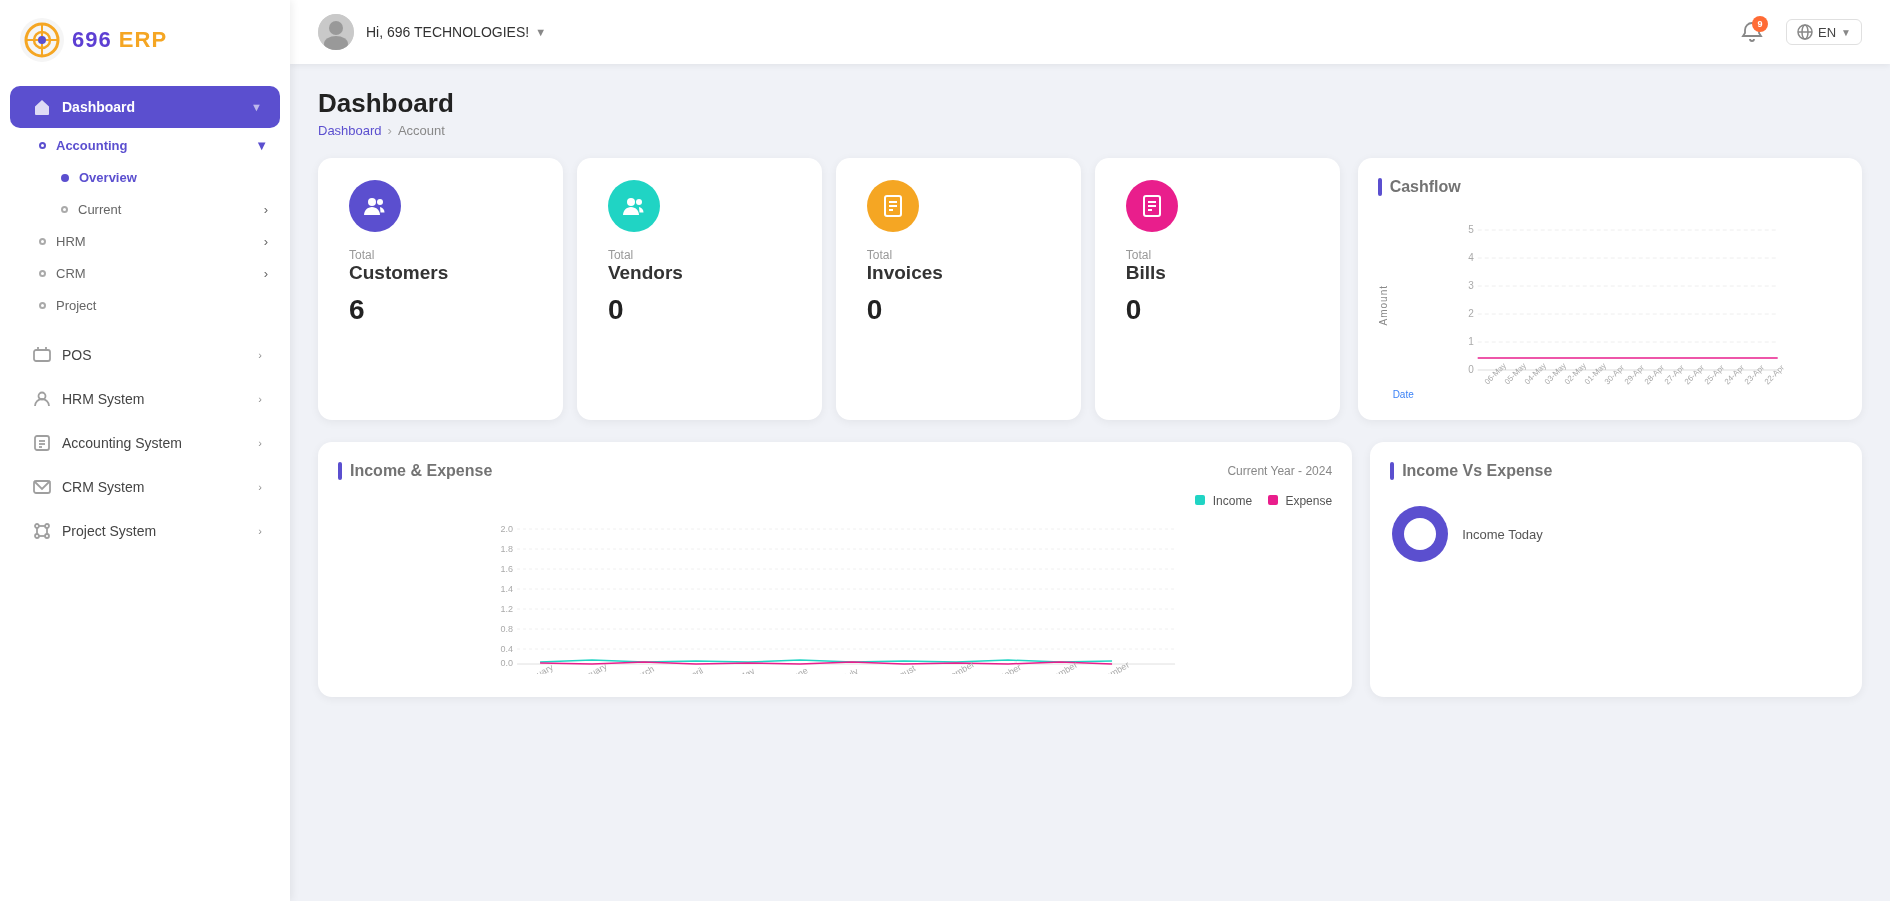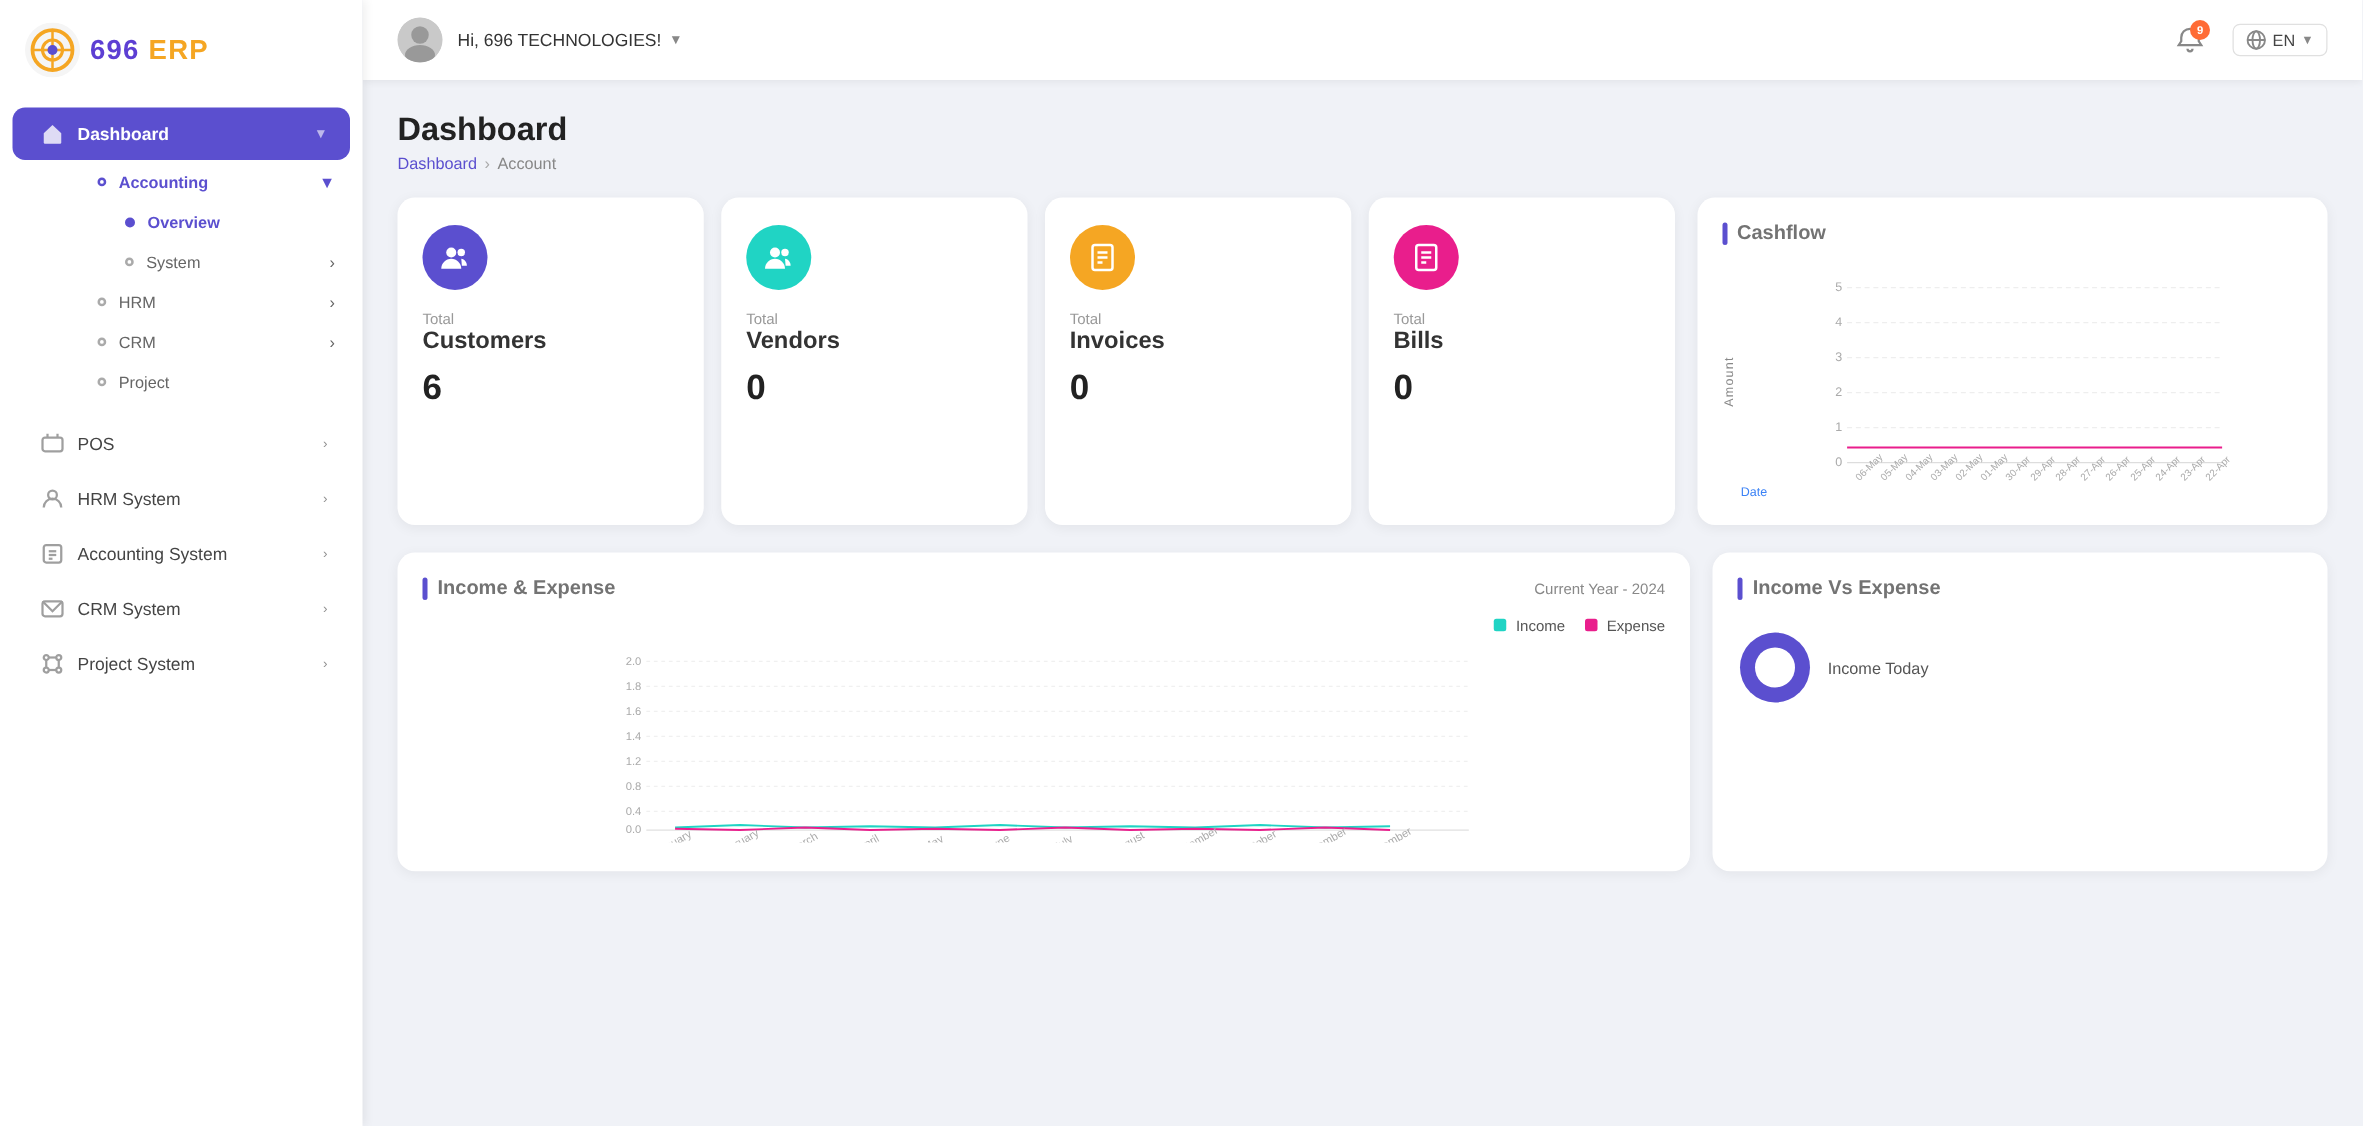--- a/index.html
+++ b/index.html
@@ -25,21 +25,21 @@
       display: flex; align-items: center; padding: 11px 18px 11px 22px; cursor: pointer;
       border-radius: 10px; margin: 2px 10px; transition: background 0.15s; color: #444; font-size: 14px;
       user-select: none;
     }
     .nav-item.active { background: #5b4fcf; color: #fff; }
     .nav-item.active .nav-label { color: #fff; font-weight: 700; }
     .nav-item .nav-icon { width: 20px; height: 20px; margin-right: 10px; opacity: 0.8; flex-shrink: 0; }
     .nav-item .nav-label { flex: 1; }
     .nav-item .nav-arrow { font-size: 11px; opacity: 0.6; }
 
-    .sub-nav { padding-left: 60px; }
+    .sub-nav { padding-left: 21px; }
     .sub-nav-item {
       display: flex; align-items: center; padding: 8px 14px 8px 10px; cursor: pointer;
       border-radius: 8px; margin: 1px 8px; color: #555; font-size: 13px; transition: background 0.15s;
     }
     .sub-nav-item.active { color: #5b4fcf; font-weight: 700; }
     .sub-nav-item .dot { width: 8px; height: 8px; border-radius: 50%; border: 2px solid #5b4fcf; margin-right: 10px; flex-shrink: 0; }
     .sub-nav-item.active .dot { background: #5b4fcf; }
 
     .sub-nav-item2 {
       display: flex; align-items: center; padding: 8px 14px 8px 10px; cursor: pointer;
@@ -67,21 +67,21 @@
 
     
     #content { flex: 1; overflow-y: auto; padding: 24px 28px; }
 
     .page-header { margin-bottom: 20px; }
     .page-title { font-size: 26px; font-weight: 700; color: #222; }
     .breadcrumb { display: flex; align-items: center; gap: 6px; font-size: 13px; color: #5b4fcf; margin-top: 4px; }
     .breadcrumb .sep { color: #aaa; }
     .breadcrumb .current { color: #888; }
     .stat-card {
-      flex: 1; background: #fff; border-radius: 14px; padding: 22px 20px; box-shadow: 0 2px 10px rgba(0,0,0,0.06);
+      flex: 1; background: #fff; border-radius: 14px; padding: 22px 31px; box-shadow: 0 2px 10px rgba(0,0,0,0.06);
       display: flex; flex-direction: column; gap: 10px;
     }
     .stat-icon { width: 52px; height: 52px; border-radius: 50%; display: flex; align-items: center; justify-content: center; }
     .stat-label { font-size: 12px; color: #999; margin-top: 6px; }
     .stat-name { font-size: 19px; font-weight: 600; color: #333; }
     .stat-value { font-size: 28px; font-weight: 700; color: #222; }
     .chart-card {
       background: #fff; border-radius: 14px; padding: 20px; box-shadow: 0 2px 10px rgba(0,0,0,0.06);
     }
     .chart-card.income-expense { flex: 2; }
@@ -139,21 +139,21 @@
         <span class="nav-arrow" style="color:#5b4fcf;">▼</span>
       </div>
 
       <div style="padding-left:22px;">
         <div class="sub-nav-item active">
           <span class="dot"></span>
           <span>Overview</span>
         </div>
         <div class="sub-nav-item2">
           <span class="dot2"></span>
-          <span style="flex:1;">System</span>
+          <span style="flex:1;">Current</span>
           <span class="nav-arrow">›</span>
         </div>
       </div>
 
       <div class="sub-nav-item2">
         <span class="dot2"></span>
         <span style="flex:1;">HRM</span>
         <span class="nav-arrow">›</span>
       </div>
       <div class="sub-nav-item2">

